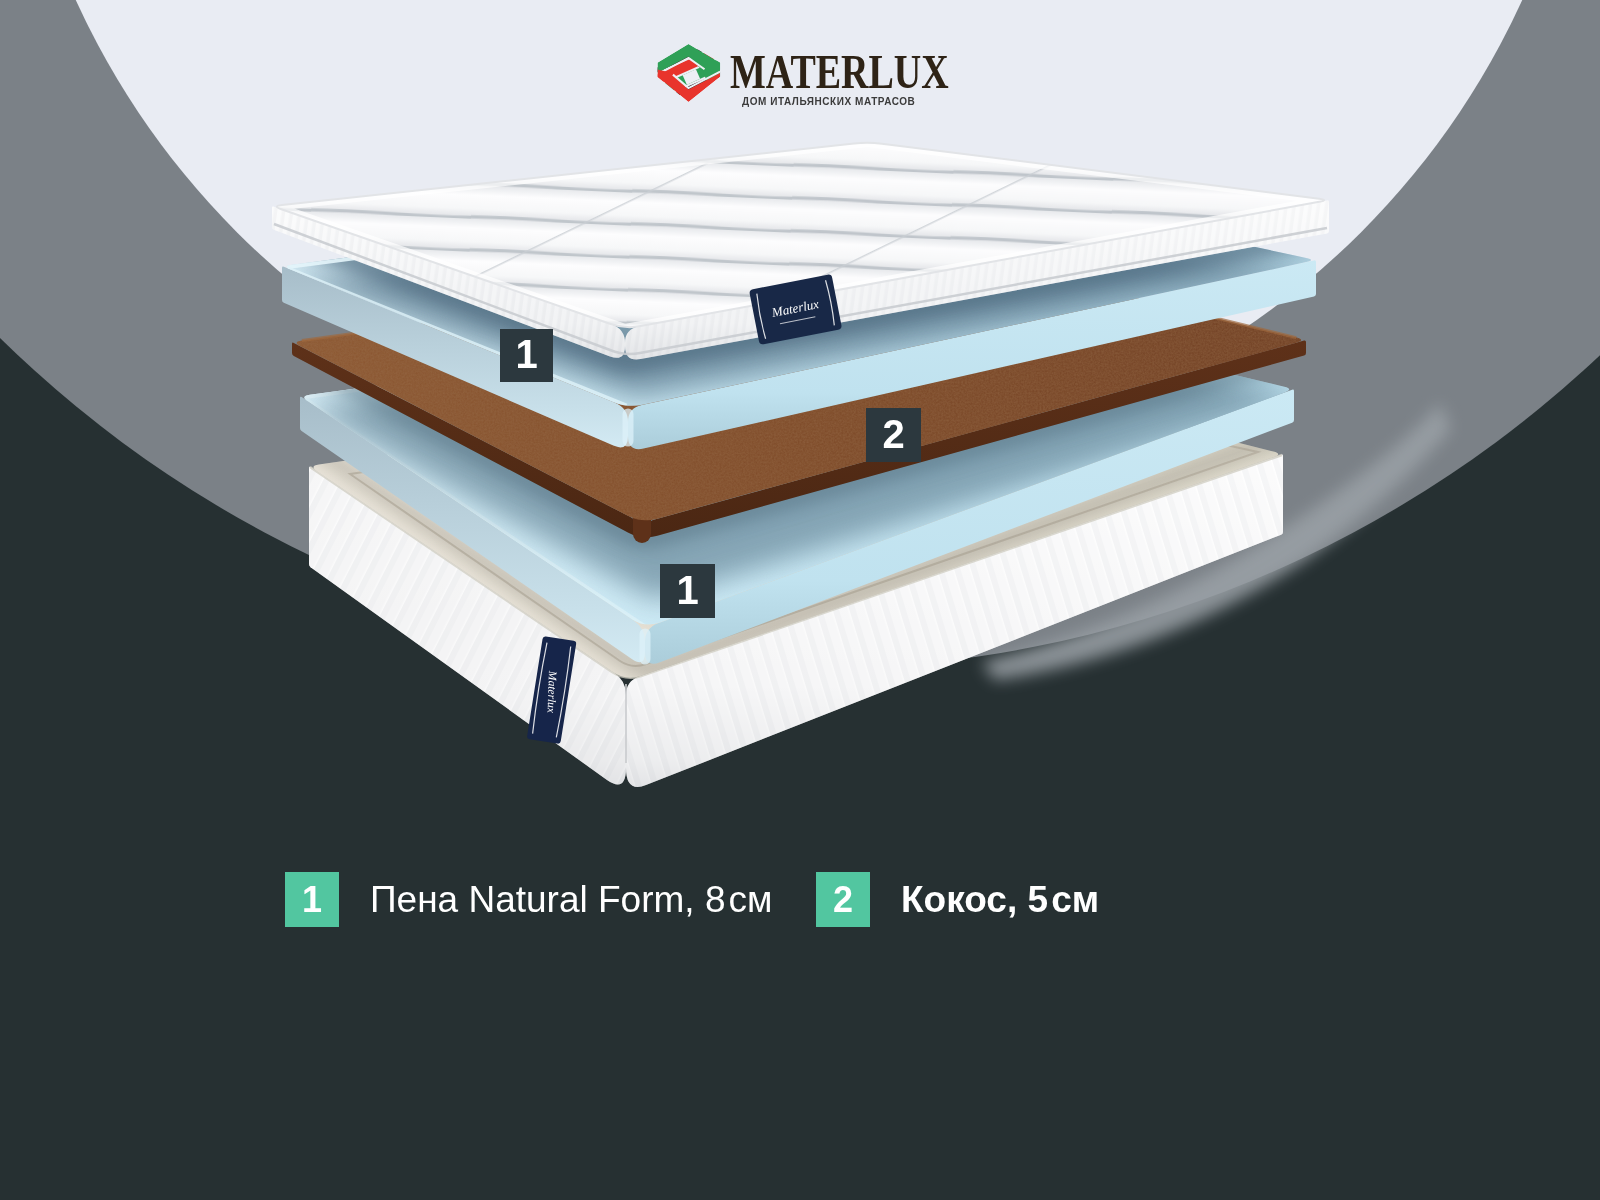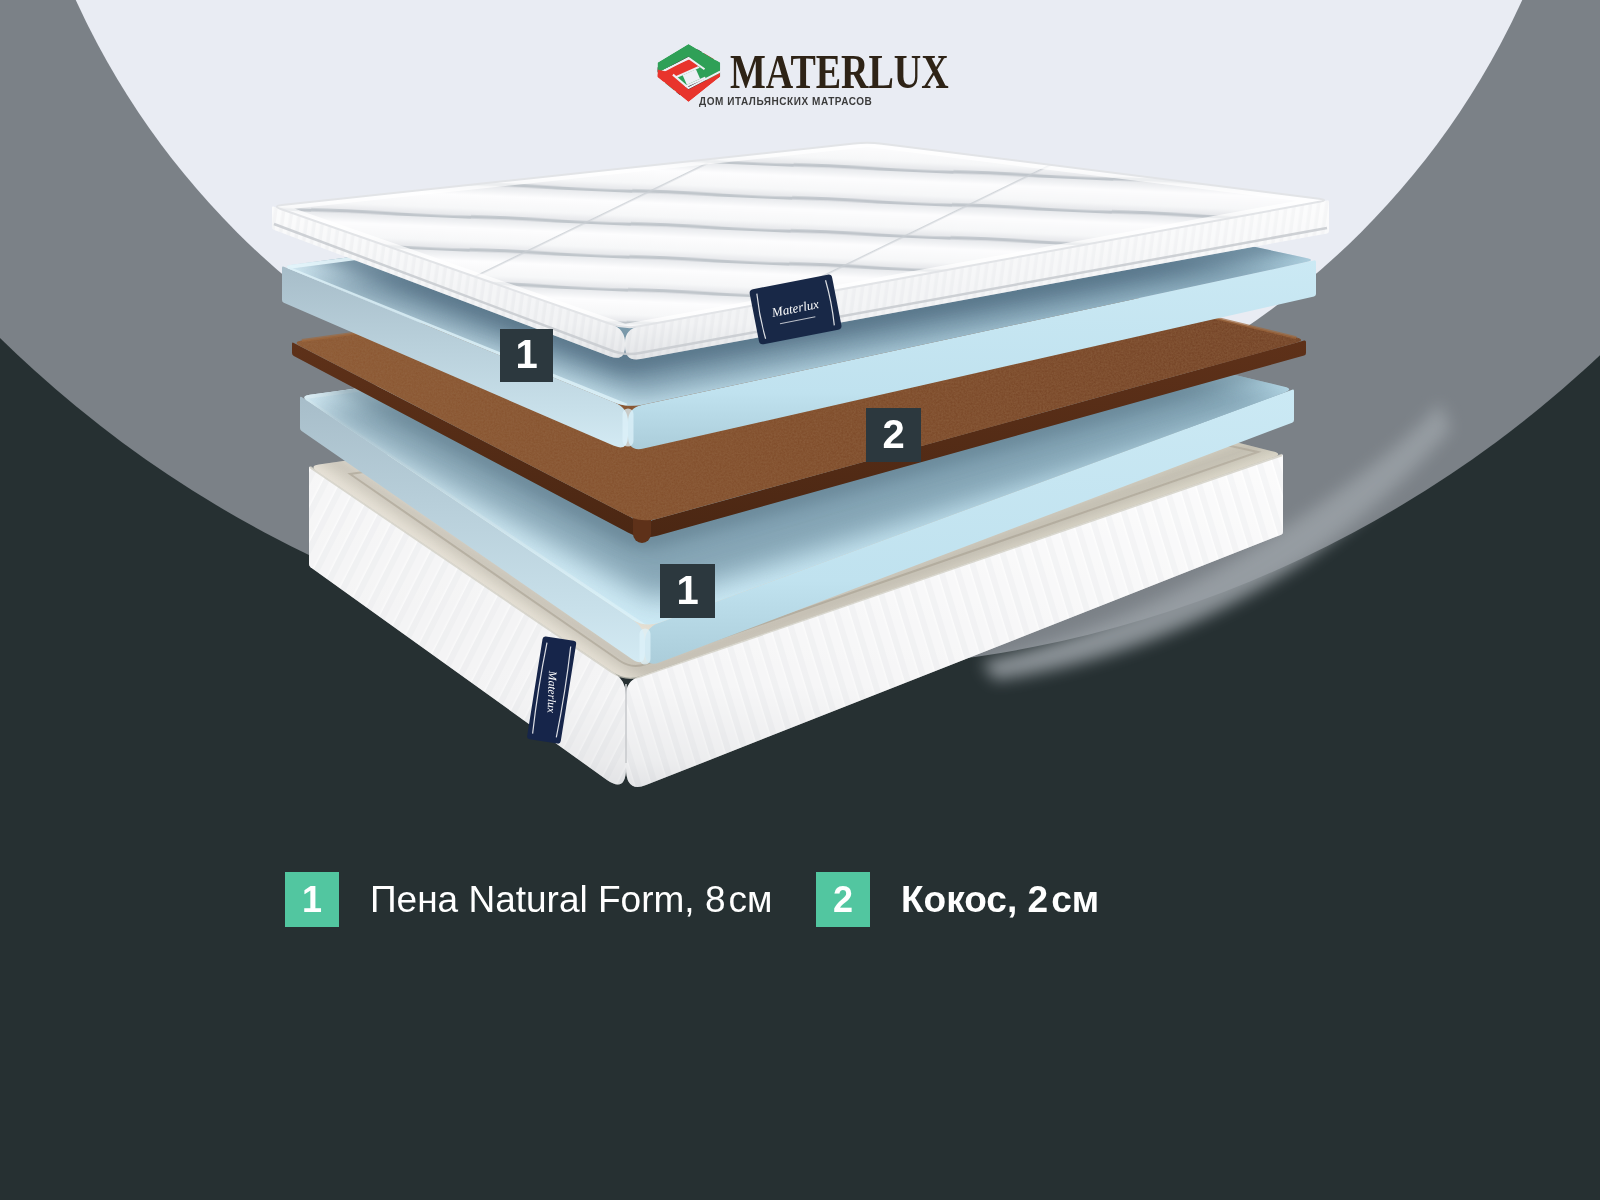--- a/index.html
+++ b/index.html
@@ -280,21 +280,21 @@
     </g>
     <polygon points="0,28 0,18 30,0 60.5,18 60.5,31.5 48,37 44,26 30,12" fill="#2fa057"></polygon>
     <polyline points="0,29.4 30,13.4 45.5,24.4" fill="none" stroke="#edeff4" stroke-width="2"></polyline>
     <polygon points="0,24.5 0,31.5 30,56 60.5,31.5 60.5,28 30,44 16,31 17,28.5" fill="#e8342c"></polygon>
     <polyline points="15,29.6 30,42.6 60.5,26.6" fill="none" stroke="#edeff4" stroke-width="2"></polyline>
   </g>
 </svg>
 
 <div class="abs" style="left:646px;top:50px;width:390px;text-align:left;">
   <div style="font-family:'Liberation Serif',serif;font-weight:bold;font-size:49px;line-height:44px;color:#2e2316;letter-spacing:0px;transform:scaleX(0.775);transform-origin:left;margin-left:84px;white-space:nowrap;">MATERLUX</div>
-  <div style="font-family:'Liberation Sans',sans-serif;font-weight:bold;font-size:10px;color:#3b3b3b;letter-spacing:0.55px;margin-left:53px;margin-top:2px;white-space:nowrap;">ДОМ ИТАЛЬЯНСКИХ МАТРАСОВ</div>
+  <div style="font-family:'Liberation Sans',sans-serif;font-weight:bold;font-size:10px;color:#3b3b3b;letter-spacing:0.55px;margin-left:96px;margin-top:2px;white-space:nowrap;">ДОМ ИТАЛЬЯНСКИХ МАТРАСОВ</div>
 </div>
 
 <div class="abs" style="left:285px;top:872px;width:54px;height:55px;background:#52c6a0;color:#fff;font-weight:bold;font-size:36px;text-align:center;line-height:55px;">1</div>
 <div class="abs" style="left:370px;top:872px;height:55px;line-height:55px;color:#fff;font-weight:normal;font-size:37px;white-space:nowrap;">Пена Natural Form, 8 см</div>
 
 <div class="abs" style="left:816px;top:872px;width:54px;height:55px;background:#52c6a0;color:#fff;font-weight:bold;font-size:36px;text-align:center;line-height:55px;">2</div>
-<div class="abs" style="left:901px;top:872px;height:55px;line-height:55px;color:#fff;font-weight:bold;font-size:37px;white-space:nowrap;">Кокос, 2 см</div>
+<div class="abs" style="left:901px;top:872px;height:55px;line-height:55px;color:#fff;font-weight:bold;font-size:37px;white-space:nowrap;">Кокос, 5 см</div>
 </div>
 
 </body></html>

